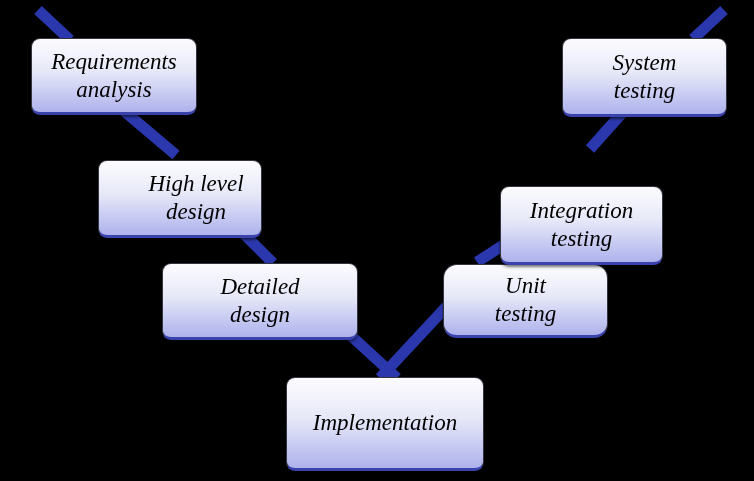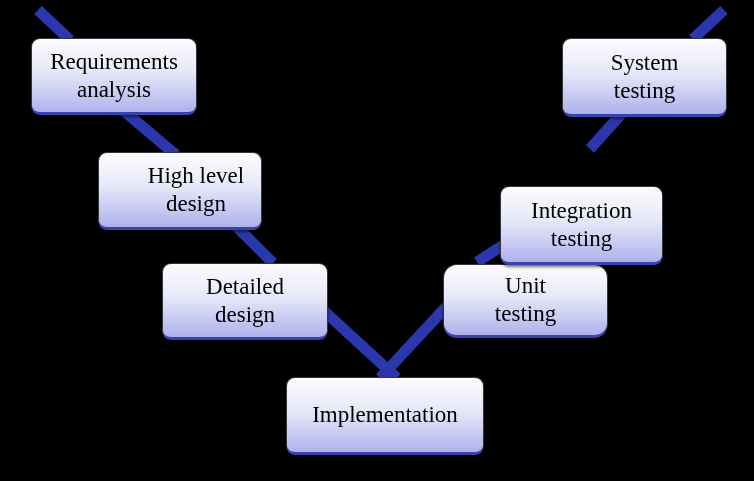--- a/index.html
+++ b/index.html
@@ -6,20 +6,21 @@
     margin: 0;
     padding: 0;
   }
   .stage {
     position: relative;
     width: 754px;
     height: 481px;
     background: var(--bg, #000000);
     overflow: hidden;
     font-family: "Liberation Serif", "DejaVu Serif", serif;
+    font-style: italic;
   }
   .connector-layer {
     position: absolute;
     left: 0;
     top: 0;
     width: 754px;
     height: 481px;
   }
   .connector {
     stroke: var(--arrow, #2b38ad);
@@ -43,23 +44,23 @@
     text-align: center;
   }
   .node-label {
     color: var(--node-text, #000000);
     font-size: 23px;
     line-height: 1.2;
     white-space: pre-line;
   }
   
   .n0 { left: 31px;  top: 38px;  width: 166px; height: 77px; }
-  .n1 { left: 98px;  top: 152px; width: 164px; height: 78px; padding-left: 32px; }
-  .n2 { left: 162px; top: 263px; width: 166px; height: 77px; }
-  .n3 { left: 286px; top: 377px; width: 198px; height: 78px; text-align: center; }
+  .n1 { left: 98px;  top: 160px; width: 164px; height: 78px; padding-left: 32px; }
+  .n2 { left: 162px; top: 263px; width: 196px; height: 77px; }
+  .n3 { left: 286px; top: 377px; width: 198px; height: 94px; text-align: center; }
   .n4 { left: 443px; top: 264px; width: 165px; height: 74px; border-radius: 14px; }
   .n5 { left: 500px; top: 152px; width: 163px; height: 79px; margin-top: 34px; }
   .n6 { left: 562px; top: 38px;  width: 165px; height: 79px; }
 </style>
 </head>
 <body>
 
 <div class="stage" style="--bg: #000000; --arrow: #2b38ad; --fill-top: #fcfcfe; --fill-bottom: #aeb2ec; --node-border: #35353f; --node-border-bottom: #3a42ac; --node-text: #000000;">
 
   <svg class="connector-layer" viewBox="0 0 754 481" xmlns="http://www.w3.org/2000/svg">

